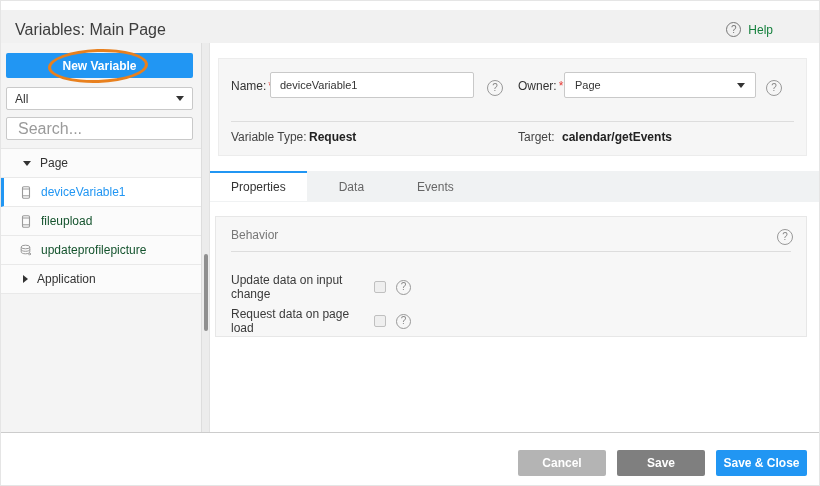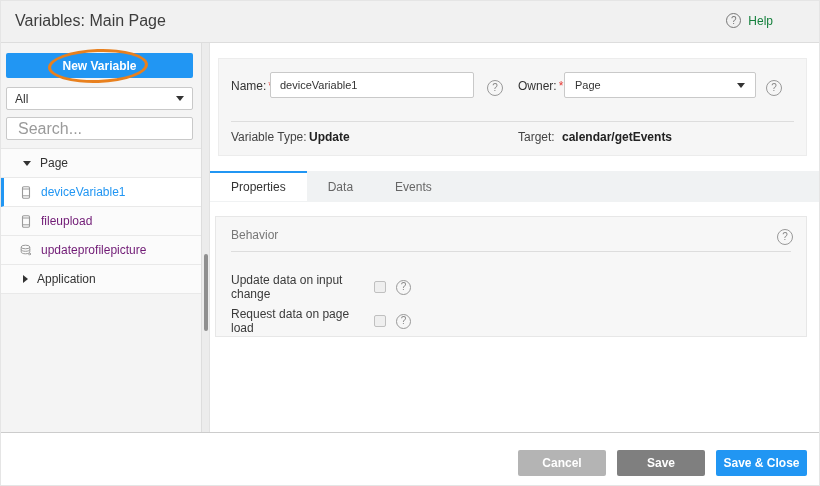--- a/index.html
+++ b/index.html
@@ -1,39 +1,39 @@
 <!DOCTYPE html>
 <html><head>
 <meta charset="utf-8">
 <style>
   * { margin:0; padding:0; box-sizing:border-box; }
   html,body { background:#fff; }
   body { font-family:"Liberation Sans","DejaVu Sans",sans-serif; color:#333; }
   .screen { position:relative; width:820px; height:486px; background:#fff; overflow:hidden; border:1px solid #e5e5e5; }
 
   
-  .header { position:absolute; left:0; top:0; width:820px; height:42px; background:#f1f1f1; border-bottom:1px solid #ddd; }
+  .header { position:absolute; left:0; top:9px; width:820px; height:42px; background:#f1f1f1; border-bottom:1px solid #ddd; }
   .header-title { position:absolute; left:14px; top:11px; font-size:16px; color:#3d3d3d; }
   .header-help { position:absolute; right:48px; top:12px; display:flex; align-items:center; gap:7px; cursor:pointer; }
   .qmark { display:inline-flex; align-items:center; justify-content:center; width:15px; height:15px; border:1px solid #777; border-radius:50%; font-size:10px; color:#777; line-height:1; }
   .header-help-label { font-size:12px; color:#15803d; }
 
   
   .sidebar { position:absolute; left:0; top:42px; width:200px; height:389px; background:#f4f4f4; }
   .btn-new { position:absolute; left:5px; top:10px; width:187px; height:25px; background:#2196f3; color:#fff; border:none; border-radius:2px; font-size:12px; font-weight:bold; font-family:inherit; cursor:pointer; }
   .annotation-ellipse { position:absolute; left:47px; top:6px; width:100px; height:34px; border:3px solid #e8801e; border-radius:50%; transform:rotate(-2deg); pointer-events:none; z-index:5; }
   .filter-select { position:absolute; left:5px; top:44px; width:187px; height:23px; background:#fff; border:1px solid #c9c9c9; border-radius:2px; display:flex; align-items:center; padding:0 8px; font-size:12px; color:#333; cursor:pointer; }
   .filter-select .grow { flex:1; }
   .caret-down { width:0; height:0; border-left:4px solid transparent; border-right:4px solid transparent; border-top:5px solid #333; }
   .search-box { position:absolute; left:5px; top:74px; width:187px; height:23px; background:#fff; border:1px solid #c9c9c9; border-radius:2px; display:flex; align-items:center; padding:0 6px; gap:5px; }
   .search-box input { border:none; outline:none; flex:1; font-size:16px; font-family:inherit; color:#333; background:transparent; }
   .search-box input::placeholder { color:#9a9a9a; }
 
   .tree { position:absolute; left:0; top:105px; width:200px; border-top:1px solid #e6e6e6; }
-  .tree-row { position:relative; height:29px; display:flex; align-items:center; background:#fbfbfb; border-bottom:1px solid #e9e9e9; font-size:12px; color:#701a75; cursor:pointer; padding-left:22px; gap:9px; }
+  .tree-row { position:relative; height:29px; display:flex; align-items:center; background:#fbfbfb; border-bottom:1px solid #e9e9e9; font-size:12px; color:#14532d; cursor:pointer; padding-left:22px; gap:9px; }
   .tree-row.group { padding-left:22px; color:#333; }
   .tree-row.child { padding-left:19px; }
   .tree-row.selected { background:#fff; color:#2196f3; border-left:3px solid #2196f3; padding-left:16px; }
   .tw-down { width:0; height:0; border-left:4px solid transparent; border-right:4px solid transparent; border-top:5px solid #333; }
   .tw-right { width:0; height:0; border-top:4px solid transparent; border-bottom:4px solid transparent; border-left:5px solid #333; }
   .tree-icon { display:inline-flex; width:12px; height:13px; }
 
   
   .gutter { position:absolute; left:200px; top:42px; width:9px; height:389px; background:#ececec; border-left:1px solid #ddd; border-right:1px solid #e2e2e2; }
   .scroll-thumb { position:absolute; left:2px; top:211px; width:4px; height:77px; background:#8f8f8f; border-radius:2px; }
@@ -56,21 +56,21 @@
   .form-divider { position:absolute; left:12px; right:12px; top:62px; border-top:1px solid #ddd; }
   .form-row2 { position:absolute; left:0; top:71px; width:100%; height:16px; font-size:12px; }
   .ro-label { color:#444; }
   .ro-value { color:#222; font-weight:bold; }
   .vt-label { position:absolute; left:12px; }
   .vt-value { position:absolute; left:90px; }
   .tg-label { position:absolute; left:299px; }
   .tg-value { position:absolute; left:343px; }
 
   
-  .tabbar { position:absolute; left:0; top:128px; width:611px; height:31px; background:#f0f2f3; border-bottom:1px solid #f0f2f3; display:flex; align-items:stretch; }
+  .tabbar { position:absolute; left:0; top:128px; width:611px; height:31px; background:#f0f2f3; border-bottom:1px solid #f0f2f3; display:flex; align-items:stretch;gap:11px; }
   .tab { padding:0 21px; display:flex; align-items:center; font-size:12px; color:#666; cursor:pointer; border-top:2px solid transparent; }
   .tab.active { background:#fff; color:#333; border-top:2px solid #2196f3; }
 
   
   .behavior-panel { position:absolute; left:5px; top:173px; width:592px; height:121px; background:#f7f7f7; border:1px solid #e7e7e7; }
   .behavior-title { position:absolute; left:15px; top:11px; font-size:12px; color:#777; }
   .behavior-help { position:absolute; right:13px; top:9px; }
   .behavior-divider { position:absolute; left:15px; right:15px; top:34px; border-top:1px solid #ddd; }
   .chk-row { position:absolute; left:15px; display:flex; align-items:center; font-size:12px; color:#3a3a3a; }
   .chk-row.r1 { top:56px; }
@@ -173,21 +173,21 @@
         <span class="flabel owner-label"><span>Owner:</span><span class="req">*</span></span>
         <div class="owner-select">
           <span class="grow">Page</span>
           <span class="caret-down"></span>
         </div>
         <span class="help2"><span class="qmark-lg">?</span></span>
       </div>
       <div class="form-divider"></div>
       <div class="form-row2">
         <span class="ro-label vt-label">Variable Type:</span>
-        <span class="ro-value vt-value">Update</span>
+        <span class="ro-value vt-value">Request</span>
         <span class="ro-label tg-label">Target:</span>
         <span class="ro-value tg-value">calendar/getEvents</span>
       </div>
     </div>
 
     <div class="tabbar">
       <div class="tab active">Properties</div>
       <div class="tab">Data</div>
       <div class="tab">Events</div>
     </div>

